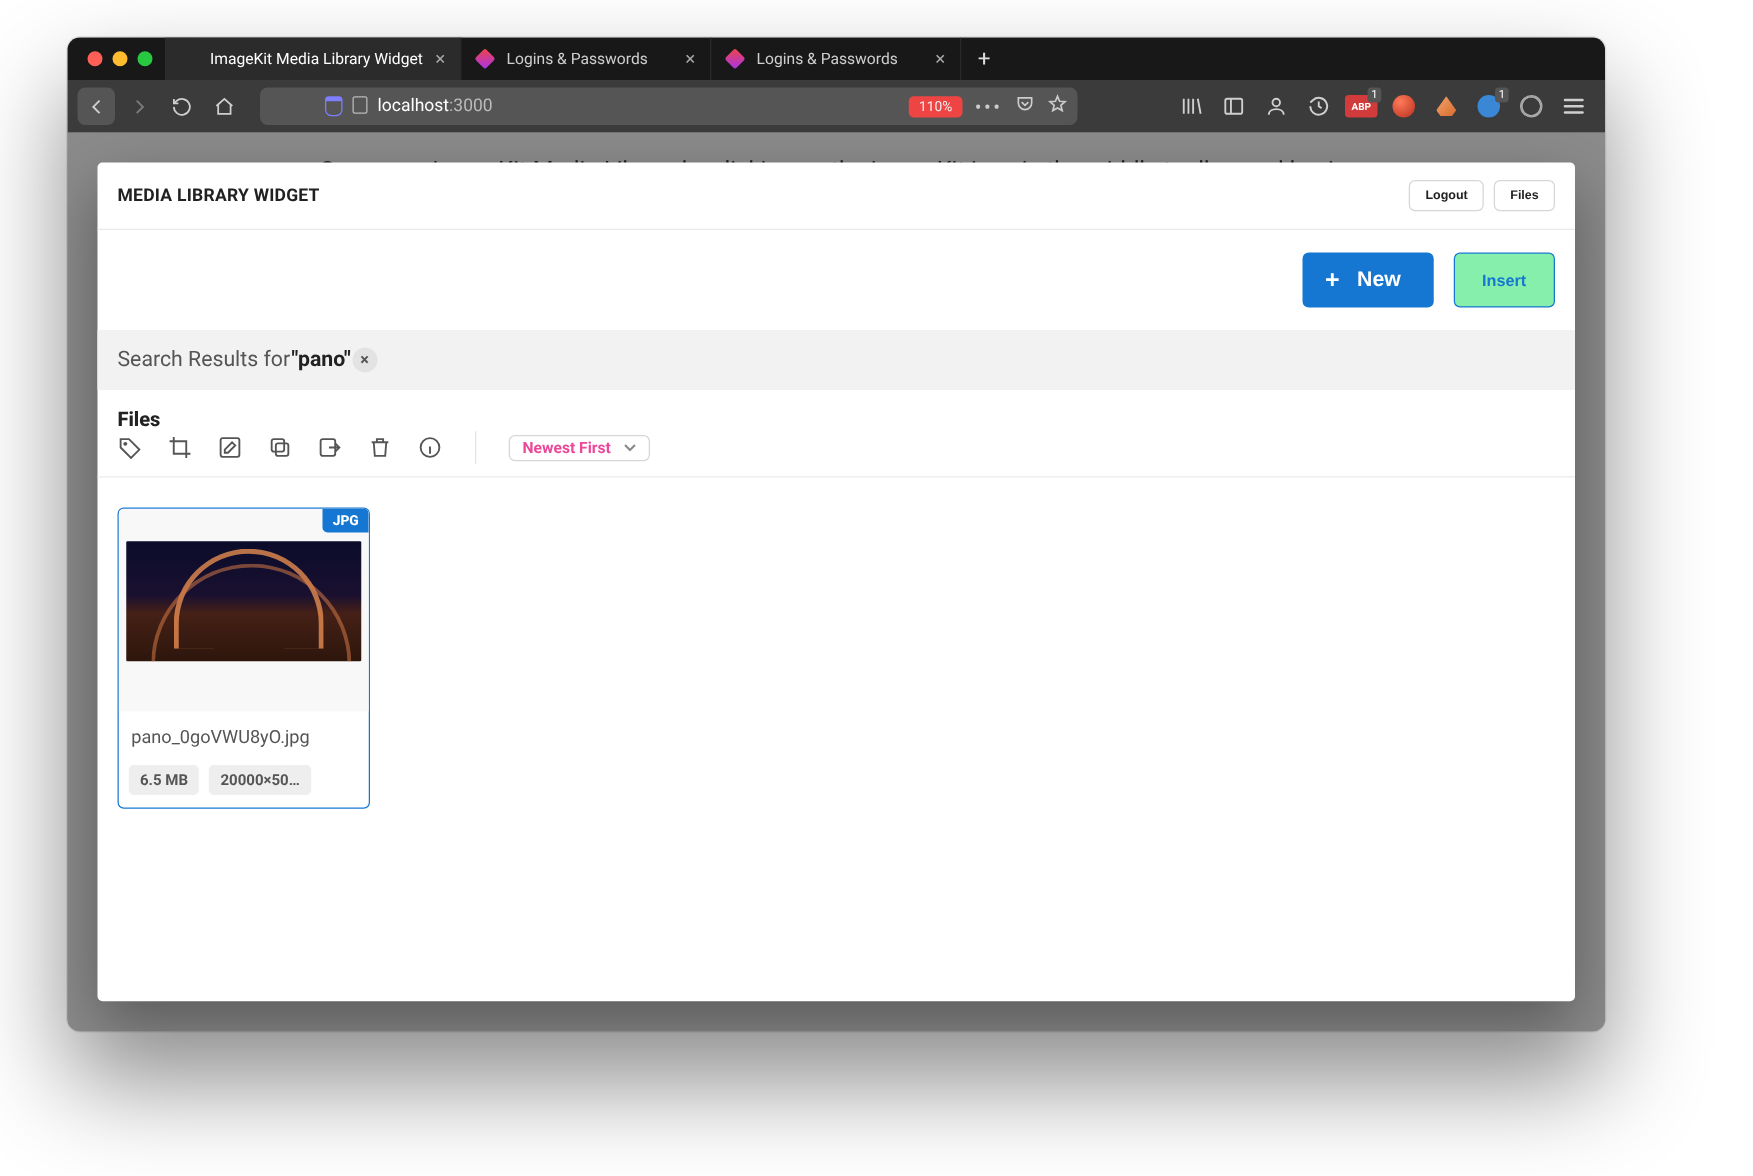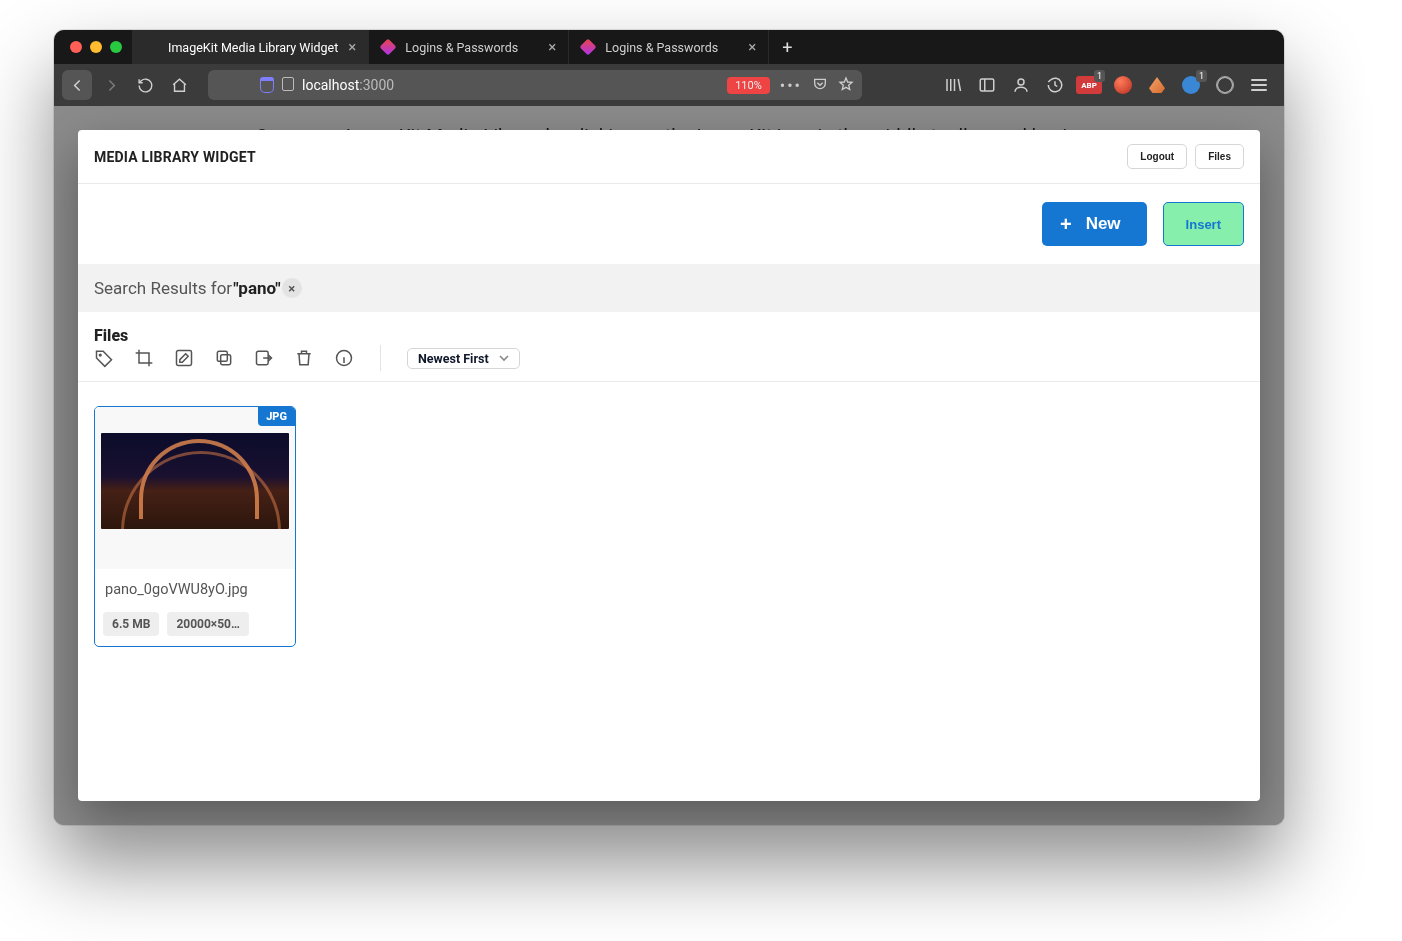--- a/index.html
+++ b/index.html
@@ -181,21 +181,21 @@
   flex-direction: column;
 }
 .files-title { font-size: 16px; font-weight: 800; color: #222; }
 .files-row .spacer { flex: 1; }
 .files-actions { display: flex; align-items: center; gap: 20px; }
 .fa-ico { color: #555; display: flex; }
 .fa-ico svg { width: 20px; height: 20px; }
 .fa-sep { width: 1px; height: 26px; background: #e3e3e3; margin: 0 6px; }
 .sort-select {
   border: 1px solid #d6d6d6; border-radius: 5px; padding: 2px 10px;
-  font-size: 12.5px; font-weight: 700; color: #0f172a;
+  font-size: 12.5px; font-weight: 700; color: #ec4899;
   display: flex; align-items: center; gap: 10px;
 }
 .sort-select svg { width: 10px; height: 10px; color: #888; }
 
 .grid { padding: 24px 16px; }
 .card {
   width: 202px;
   border: 1.5px solid #1677d2;
   border-radius: 5px;
   overflow: hidden;

